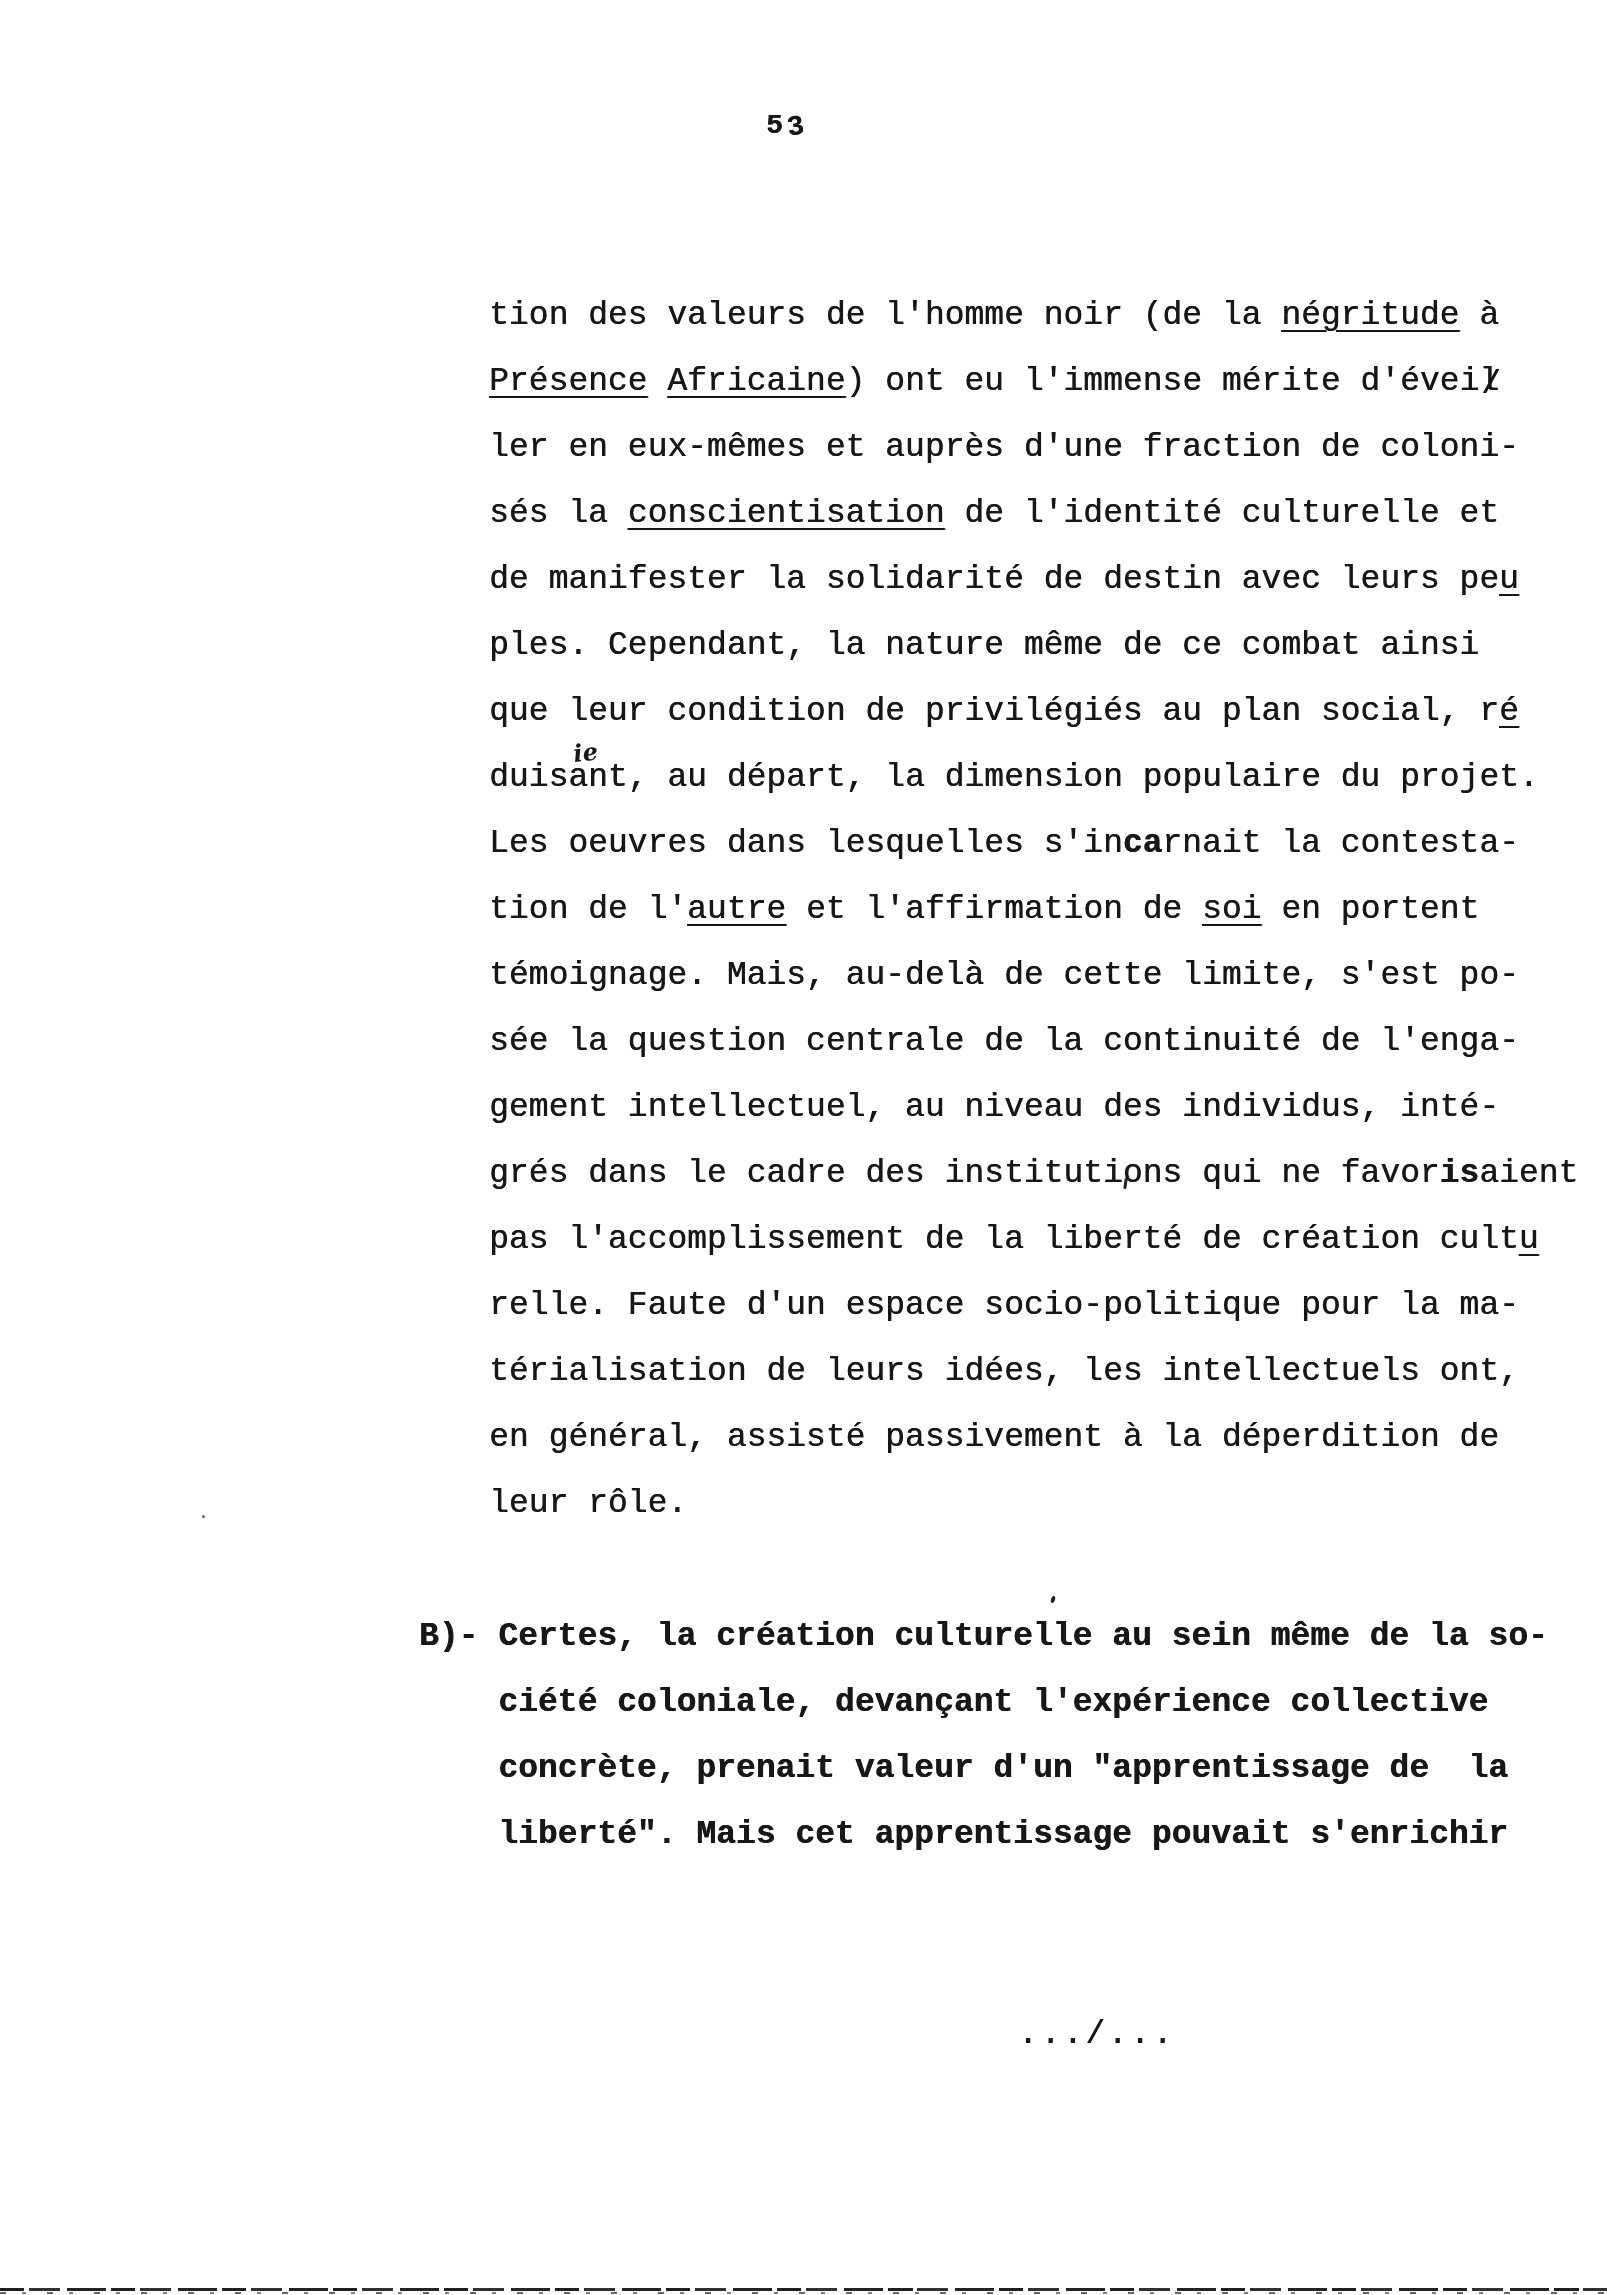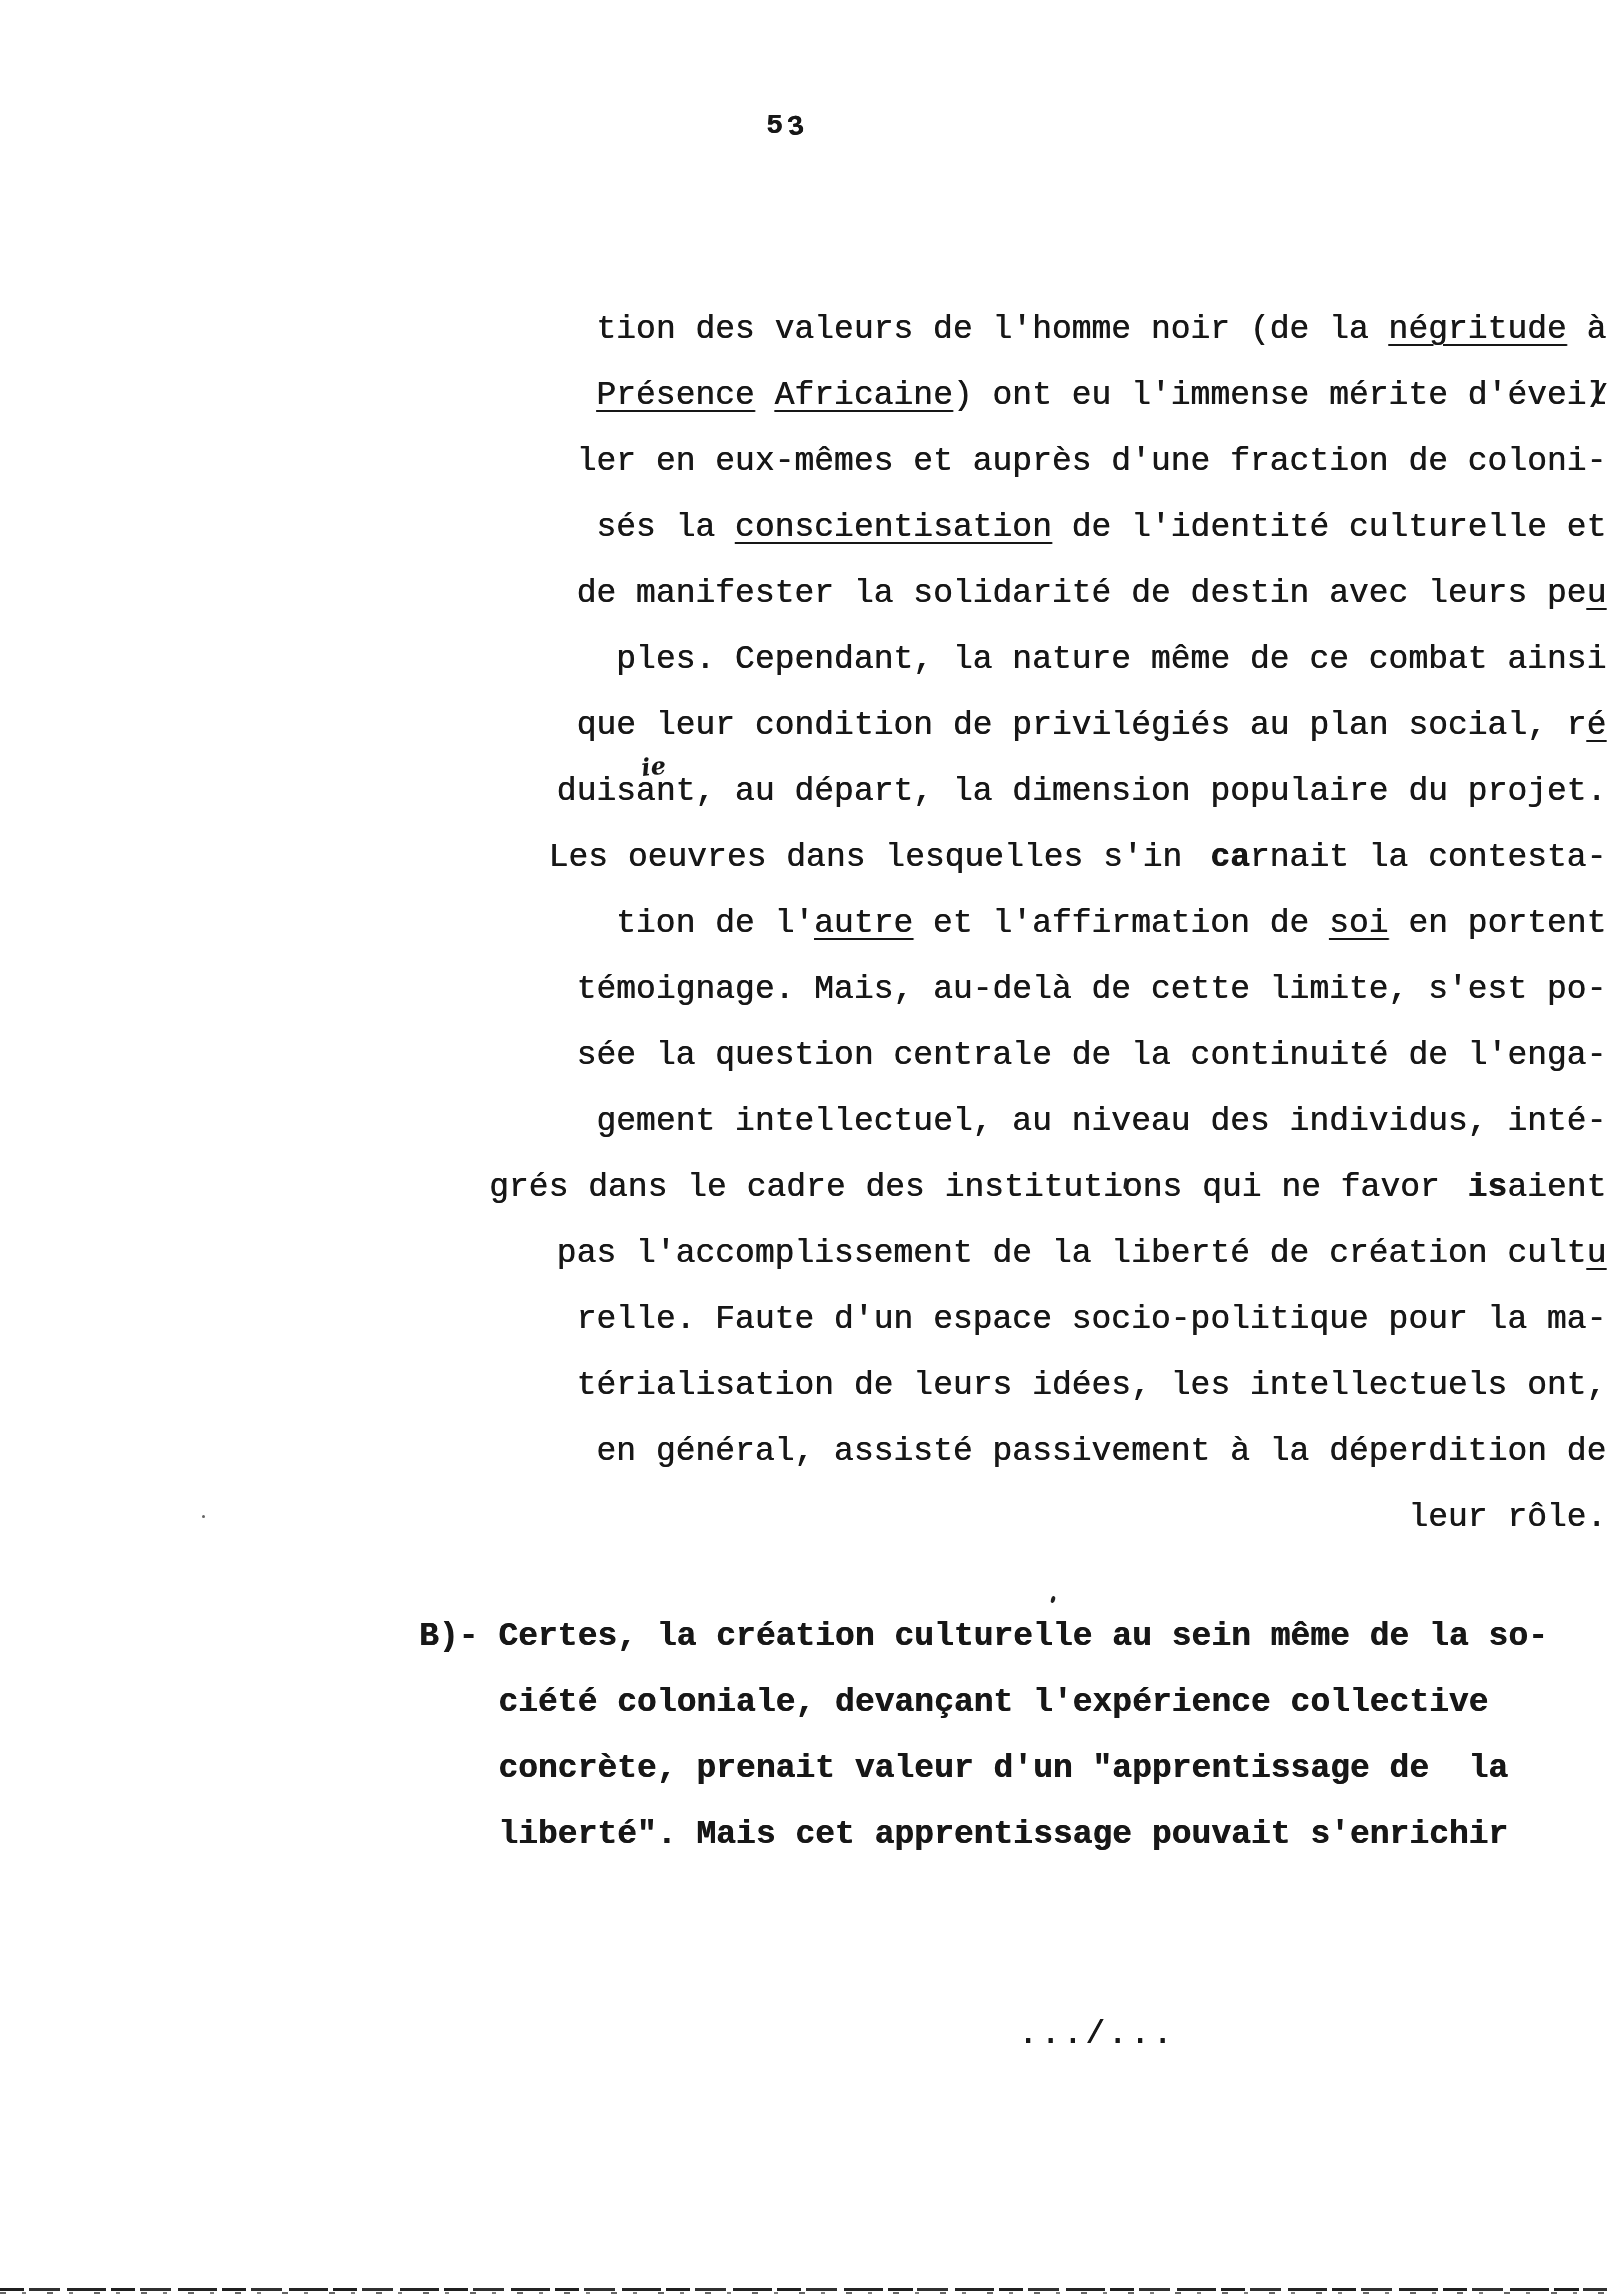--- a/index.html
+++ b/index.html
@@ -19,25 +19,25 @@
     text-shadow:0.4px 0 0 currentColor;
     white-space:pre;
   }
   .page-number .odd3{display:inline-block;transform:rotate(-9deg) translateY(1.3px);}
   .text-block{
     position:absolute;
     font-size:33px;line-height:66px;
     white-space:pre;
     text-shadow:0.5px 0 0 currentColor;
   }
-  #block-a{left:489px;top:297px;text-align:right;}
+  #block-a{left:489px;top:283px;}
   #block-b{left:419px;top:1604px;font-weight:bold;}
   .tline{height:66px;white-space:pre;}
   .st-u{text-decoration:underline;text-decoration-thickness:2.3px;text-underline-offset:6px;}
-  .st-b{font-weight:bold;margin-left:28px;}
+  .st-b{font-weight:bold;}
   .st-s{display:inline-block;width:0;overflow:visible;transform:translate(-18px,2.6px);}
   .st-ins{
     display:inline-block;width:0;overflow:visible;white-space:pre;
     transform:translate(-14.5px,-24px) rotate(-6deg);
     font-family:"DejaVu Serif",serif;font-style:italic;font-weight:bold;
     font-size:24px;text-shadow:none;
   }
   .continuation{
     position:absolute;left:1018px;top:2002px;
     font-size:33px;line-height:66px;letter-spacing:2.6px;

